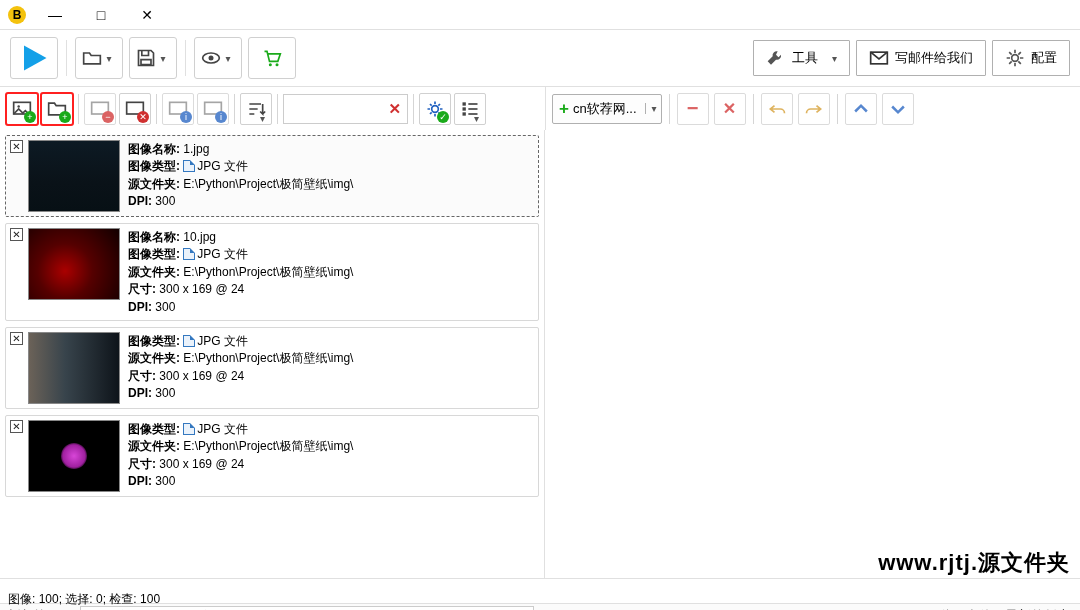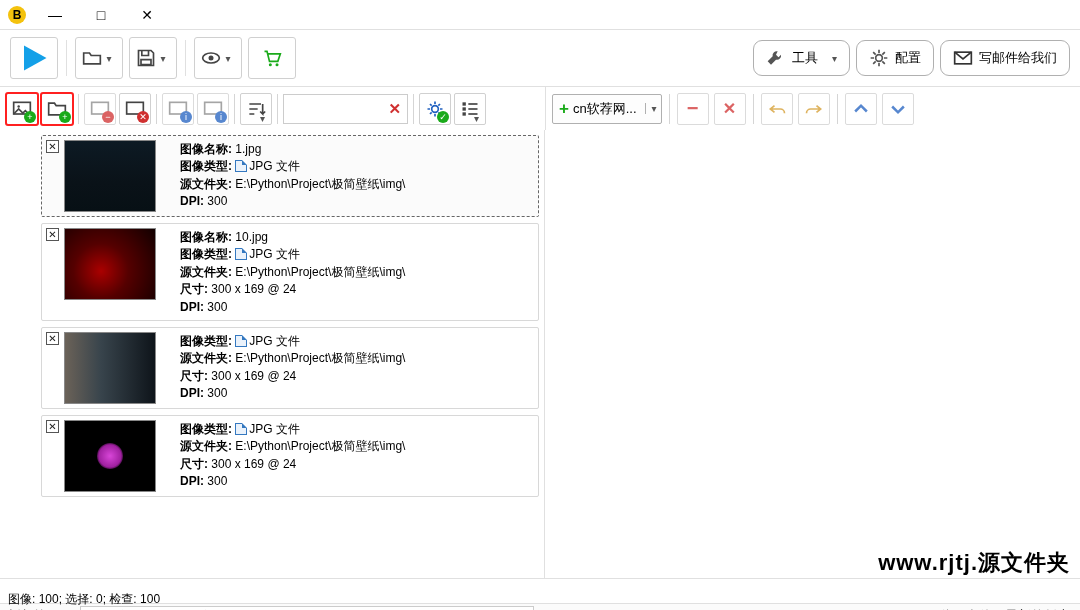--- a/index.html
+++ b/index.html
@@ -9,39 +9,39 @@
 .title { font-size: 12px; color: #000; flex: 1; }
 .win-btns { display: flex; }
 .win-btn { width: 46px; height: 30px; display: flex; align-items: center; justify-content: center; font-size: 14px; cursor: pointer; }
 .topbar { height: 56px; display: flex; align-items: center; padding: 6px 10px; gap: 6px; }
 .big-btn { width: 48px; height: 42px; border: 1px solid #D0D0D0; border-radius: 3px; background: #FFF; display: flex; align-items: center; justify-content: center; cursor: pointer; }
 .big-btn.play svg { width: 30px; height: 30px; }
 .icon-combo { display: flex; align-items: center; }
 .dd { width: 15px; text-align: center; font-size: 10px; color: #555; }
 .sep { width: 1px; height: 36px; background: #E0E0E0; margin: 0 2px; }
 .spacer { flex: 1; }
-.text-btn { height: 36px; border: 1px solid #B0B0B0; border-radius: 9px; background: #FFF; display: flex; align-items: center; padding: 0 12px; font-size: 13px; cursor: pointer; gap: 6px; }
+.text-btn { height: 36px; border: 1px solid #B0B0B0; border-radius: 1px; background: #FFF; display: flex; align-items: center; padding: 0 12px; font-size: 13px; cursor: pointer; gap: 6px; }
 .text-btn .caret { margin-left: 8px; font-size: 10px; color: #555; }
 .toolbar2-row { height: 44px; display: flex; border-top: 1px solid #E0E0E0; }
 .tb2-left { display: flex; align-items: center; padding: 4px 6px; gap: 3px; flex: 0 0 545px; }
 .tb2-right { display: flex; align-items: center; padding: 4px 6px; gap: 5px; flex: 1; border-left: 1px solid #E0E0E0; }
 .ico-btn { width: 32px; height: 32px; border: 1px solid #D0D0D0; border-radius: 2px; background: #FFF; display: flex; align-items: center; justify-content: center; cursor: pointer; position: relative; }
 .ico-btn.disabled { opacity: 0.75; }
 .hlred { outline: 2px solid #FF2020; outline-offset: -1px; }
 .search-box { height: 30px; width: 125px; border: 1px solid #CCC; background: #FFF; display: flex; align-items: center; }
 .search-box input { border: none; outline: none; width: 100%; font-size: 12px; padding: 0 4px; }
 .search-box .xbtn { color: #D03030; font-weight: bold; padding: 0 6px; cursor: pointer; font-size: 15px; }
 .vsep { width: 1px; height: 30px; background: #D5D5D5; margin: 0 2px; }
 .add-task { height: 30px; border: 1px solid #B0B0B0; border-radius: 2px; background: #FDFDFD; display: flex; align-items: center; padding: 0 4px 0 6px; font-size: 13px; cursor: pointer; gap: 4px; }
 .add-task .plus { color: #1AAA1A; font-weight: bold; font-size: 17px; line-height: 1; }
 .add-task .caret { border-left: 1px solid #B0B0B0; padding-left: 6px; margin-left: 4px; font-size: 10px; color: #555; }
 .content { display: flex; height: 448px; }
 .left-panel { width: 545px; overflow-y: scroll; border-right: 1px solid #E0E0E0; background: #FFF; padding: 5px; }
 .right-panel { flex: 1; background: #FFFFFF; }
-.item { display: flex; border: 1px solid #D8D8D8; border-radius: 2px; padding: 4px; margin-bottom: 6px; position: relative; gap: 24px; margin-left: 36px; }
+.item { display: flex; border: 1px solid #D8D8D8; border-radius: 2px; padding: 4px; margin-bottom: 6px; position: relative; gap: 8px; }
 .item.selected { border: 1px dashed #666; background: #FBFBFB; }
 .item .chk { position: absolute; top: 4px; left: 4px; width: 13px; height: 13px; border: 1px solid #555; background: #FFF; }
 .item .chk::after { content: "✕"; font-size: 10px; line-height: 11px; display: block; text-align: center; color: #222; }
 .thumb { width: 92px; height: 72px; margin-left: 18px; background: #222; border: 1px solid #888; display: flex; align-items: center; justify-content: center; flex-shrink: 0; }
 .meta { font-size: 12px; line-height: 1.45; padding-top: 1px; }
 .meta b { font-weight: 700; }
 .ftico { display: inline-block; width: 12px; height: 12px; border: 1px solid #3478C0; background: #EAF2FB; vertical-align: -2px; margin-right: 2px; position: relative; }
 .ftico::after { content: ""; position: absolute; right: -1px; top: -1px; width: 0; height: 0; border-top: 5px solid #FFF; border-left: 5px solid #3478C0; }
 .status1 { height: 20px; font-size: 12px; padding: 12px 8px; border-top: 1px solid #E0E0E0; }
 .status2 { height: 24px; font-size: 13px; display: flex; align-items: center; border-top: 1px solid #E0E0E0; background: #FBFBFB; }
@@ -112,31 +112,31 @@
   <div class="spacer"></div>
   <div class="text-btn">
     <svg class="small-svg" viewBox="0 0 24 24">
         <path d="M14 4a5 5 0 00-6 6l-6 6 4 4 6-6a5 5 0 006-6l-3 3-3-3z" fill="#555"></path>
       </svg>
     <span>工具</span>
     <span class="caret">▾</span>
   </div>
   <div class="text-btn">
     <svg class="small-svg" viewBox="0 0 24 24">
+        <rect x="2" y="5" width="20" height="14" fill="none" stroke="#333" stroke-width="2"></rect>
+        <path d="M2 5l10 8 10-8" fill="none" stroke="#333" stroke-width="2"></path>
+      </svg>
+    <span>写邮件给我们</span>
+  </div>
+  <div class="text-btn">
+    <svg class="small-svg" viewBox="0 0 24 24">
         <circle cx="12" cy="12" r="4" fill="none" stroke="#555" stroke-width="2"></circle>
         <path d="M12 2v4M12 18v4M2 12h4M18 12h4M5 5l3 3M16 16l3 3M5 19l3-3M16 8l3-3" stroke="#555" stroke-width="2"></path>
       </svg>
     <span>配置</span>
-  </div>
-  <div class="text-btn">
-    <svg class="small-svg" viewBox="0 0 24 24">
-        <rect x="2" y="5" width="20" height="14" fill="none" stroke="#333" stroke-width="2"></rect>
-        <path d="M2 5l10 8 10-8" fill="none" stroke="#333" stroke-width="2"></path>
-      </svg>
-    <span>写邮件给我们</span>
   </div>
 </div>
 
 <div class="toolbar2-row">
   <div class="tb2-left">
     <div class="ico-btn hlred">
       <svg class="small-svg" viewBox="0 0 24 24">
           <rect x="2" y="4" width="20" height="14" fill="none" stroke="#444" stroke-width="2"></rect>
           <circle cx="8" cy="9" r="1.5" fill="#444"></circle>
           <path d="M2 18l6-6 5 5 3-3 6 6" fill="none" stroke="#444" stroke-width="2"></path>

